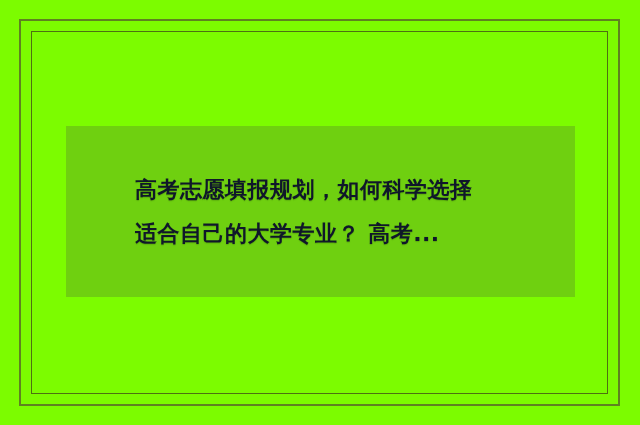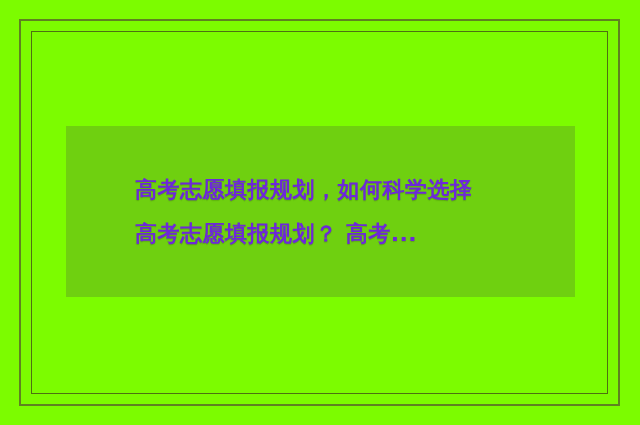--- a/index.html
+++ b/index.html
@@ -56,35 +56,35 @@
     box-sizing: border-box;
     display: flex;
     flex-direction: column;
     justify-content: center;
     padding-left: 69px;
     padding-right: 18px;
   }
 
   .headline {
     margin: 0;
-    color: #6d28d9;
+    color: #0f172a;
     font-size: 22px;
     font-weight: bold;
     line-height: 44px;
     letter-spacing: 0.5px;
     white-space: nowrap;
     text-shadow: 0 1px 1px rgba(40, 80, 0, 0.25);
   }
 </style>
 </head>
 <body>
 
 <div class="canvas">
 
   <div class="frame-outer"></div>
   <div class="frame-inner"></div>
 
   <div class="headline-panel">
     <p class="headline">高考志愿填报规划，如何科学选择</p>
-    <p class="headline">高考志愿填报规划？ 高考...</p>
+    <p class="headline">适合自己的大学专业？ 高考...</p>
   </div>
 
 </div>
 
 </body></html>

